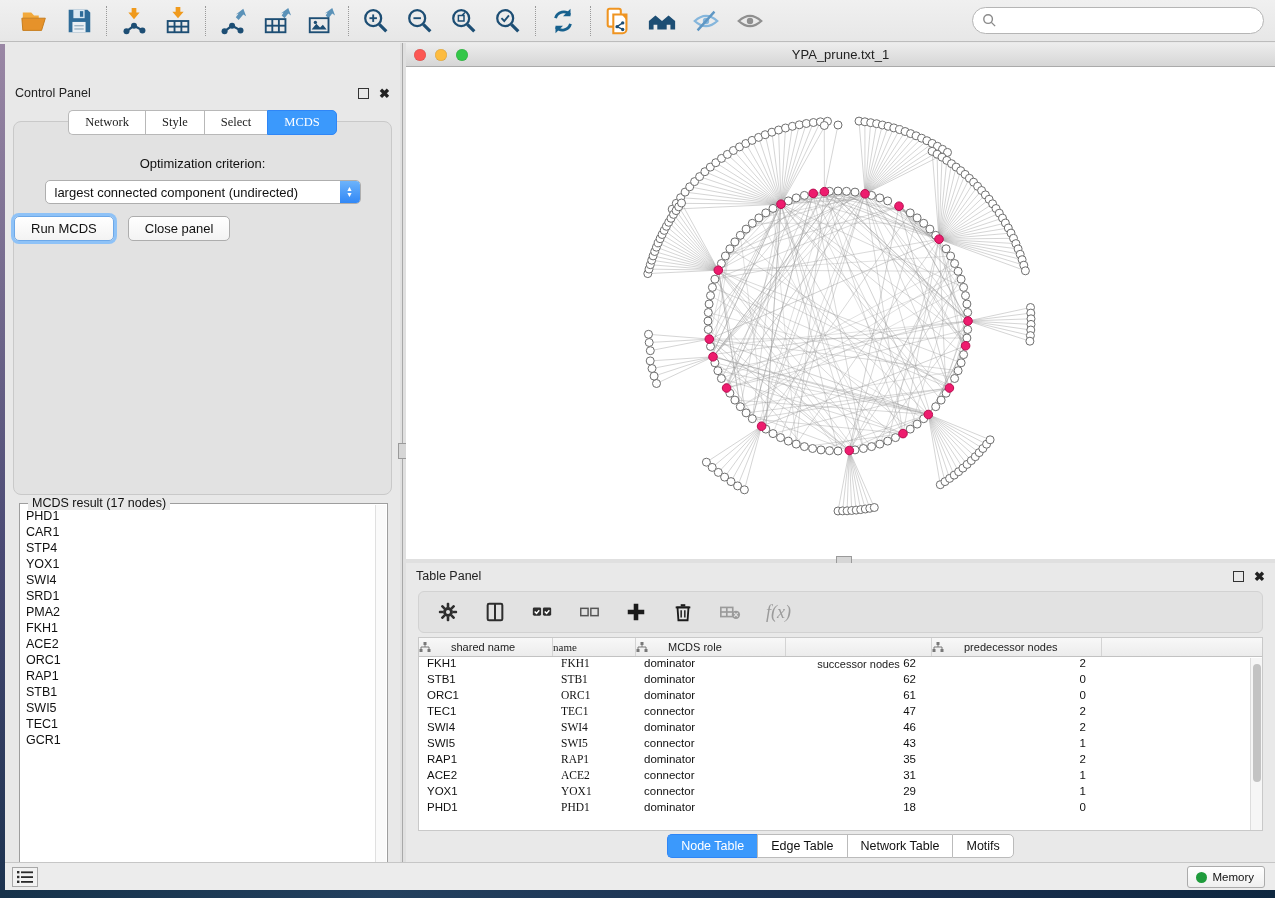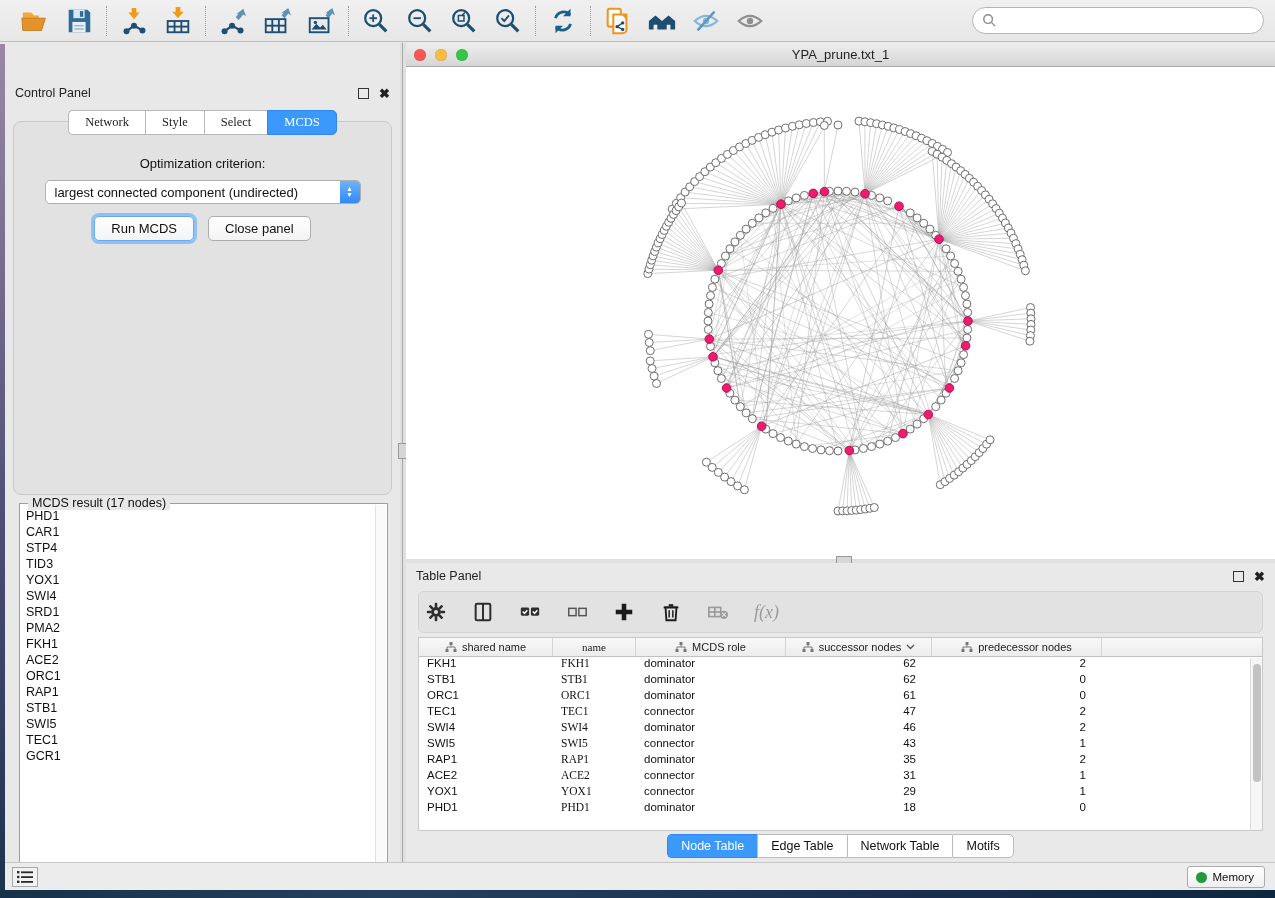--- a/index.html
+++ b/index.html
@@ -39,21 +39,21 @@
   .cp-tab.active { background:#3b99fc; color:#fff; border-color:#2f86f6; }
 
   .cp-inner { position:absolute; left:8px; top:41px; width:379px; height:374px;
     background:#e2e2e2; border:1px solid #c9c9c9; border-radius:8px; }
   .opt-label { text-align:center; margin-top:34px; font-size:13px; color:#111; }
   .dropdown { margin:9px auto 0; width:316px; height:24px; background:#fff; border:1px solid #aeaeae;
     border-radius:5px; display:flex; align-items:center; font-size:13px; color:#111; overflow:hidden; }
   .dropdown .dd-text { flex:1; padding-left:9px; white-space:nowrap; }
   .dd-stepper { width:20px; height:24px; background:linear-gradient(#6fb5fb,#2f86f6); border-radius:0 4px 4px 0;
     display:flex; flex-direction:column; align-items:center; justify-content:center; color:#fff; font-size:7px; line-height:6px; }
-  .btn-row { display:flex; justify-content:center; gap:14px; margin-top:12px; }
+  .btn-row { display:flex; justify-content:flex-start; gap:14px; margin-top:12px; }
   .cp-btn { font-size:13px; color:#111; background:linear-gradient(#ffffff,#f3f3f3);
     border:1px solid #adadad; border-radius:5px; padding:4px 16px; }
   .cp-btn.focused { box-shadow:0 0 0 3px #8ec2f7; border-color:#6da8e8; }
 
   .mcds-box { position:absolute; left:14px; top:423px; width:369px; height:372px;
     border:1px solid #9e9e9e; background:#fff; }
   .mcds-legend { position:absolute; left:8px; top:-8px; background:#e8e8e8; padding:0 4px;
     font-size:12.5px; color:#111; }
   .mcds-list { position:absolute; inset:4px 13px 2px 6px; overflow:hidden; font-size:12.5px; color:#111; }
   .mcds-item { line-height:16px; }
@@ -79,35 +79,35 @@
 
   
   .hsplit { position:absolute; left:406px; top:559px; width:869px; height:4px; background:#e0e0e0; }
   .hsplit .handle { position:absolute; left:430px; top:-3px; width:16px; height:9px;
     background:#d6d6d6; border:1px solid #9a9a9a; }
 
   
   .table-panel { position:absolute; left:406px; top:563px; width:869px; height:299px; background:#e9e9e9; }
   .tp-toolbar { position:absolute; left:12px; top:28px; width:845px; height:42px;
     background:#e2e2e2; border:1px solid #d2d2d2; border-radius:6px;
-    display:flex; align-items:center; gap:25px; padding-left:6px; }
+    display:flex; align-items:center; gap:25px; padding-left:18px; }
   .tp-icon { width:22px; height:22px; }
   .fx-label { font-family:"Liberation Serif", serif; font-style:italic; font-size:18px; color:#9b9b9b; }
 
   .ntable { position:absolute; left:12px; top:74px; width:845px; height:194px;
     background:#fff; border:1px solid #c9c9c9; overflow:hidden; }
   .thead { display:flex; height:19px; background:linear-gradient(#f8f8f8,#ececec);
     border-bottom:1px solid #c2c2c2; }
-  .th { display:flex; align-items:center; justify-content:center; gap:5px;
+  .th { display:flex; align-items:center; gap:20px;
     font-size:11px; color:#222; border-right:1px solid #d4d4d4; height:100%; }
   .tbody { }
   .trow { display:flex; height:16px; font-size:11.5px; color:#111; }
   .td { padding-left:8px; overflow:hidden; white-space:nowrap; }
   .td.num { text-align:right; padding-right:16px; }
-  .c0{width:134px;} .c1{width:83px;font-family:Liberation Serif, serif;} .c2{width:150px;} .c3{width:146px;} .c4{width:170px;}
+  .c0{width:134px;} .c1{width:83px;font-family:Liberation Serif, serif;} .c2{width:150px;} .c3{width:146px;flex-direction:column;} .c4{width:170px;}
   .tscroll { position:absolute; right:0px; top:20px; width:12px; height:173px;
     background:#f6f6f6; border-left:1px solid #ddd; }
   .tscroll .thumb { position:absolute; left:2px; top:6px; width:8px; height:118px; background:#c3c3c3; border-radius:4px; }
 
   .tp-tabs { position:absolute; left:0; top:271px; width:100%; display:flex; justify-content:center; }
   .tp-tab { font-size:12.5px; padding:4px 13px; background:#fff; border:1px solid #bbb; border-right:none; color:#111; }
   .tp-tab:first-child { border-radius:5px 0 0 5px; }
   .tp-tab:last-child { border-radius:0 5px 5px 0; border-right:1px solid #bbb; }
   .tp-tab.active { background:#3b99fc; color:#fff; border-color:#2f86f6; }
 
@@ -285,21 +285,20 @@
         <button class="cp-btn">Close panel</button>
       </div>
     </div>
 
     <div class="mcds-box">
       <div class="mcds-legend">MCDS result (17 nodes)</div>
       <div class="mcds-list">
           <div class="mcds-item">PHD1</div>
           <div class="mcds-item">CAR1</div>
           <div class="mcds-item">STP4</div>
-          <div class="mcds-item">TID3</div>
           <div class="mcds-item">YOX1</div>
           <div class="mcds-item">SWI4</div>
           <div class="mcds-item">SRD1</div>
           <div class="mcds-item">PMA2</div>
           <div class="mcds-item">FKH1</div>
           <div class="mcds-item">ACE2</div>
           <div class="mcds-item">ORC1</div>
           <div class="mcds-item">RAP1</div>
           <div class="mcds-item">STB1</div>
           <div class="mcds-item">SWI5</div>

